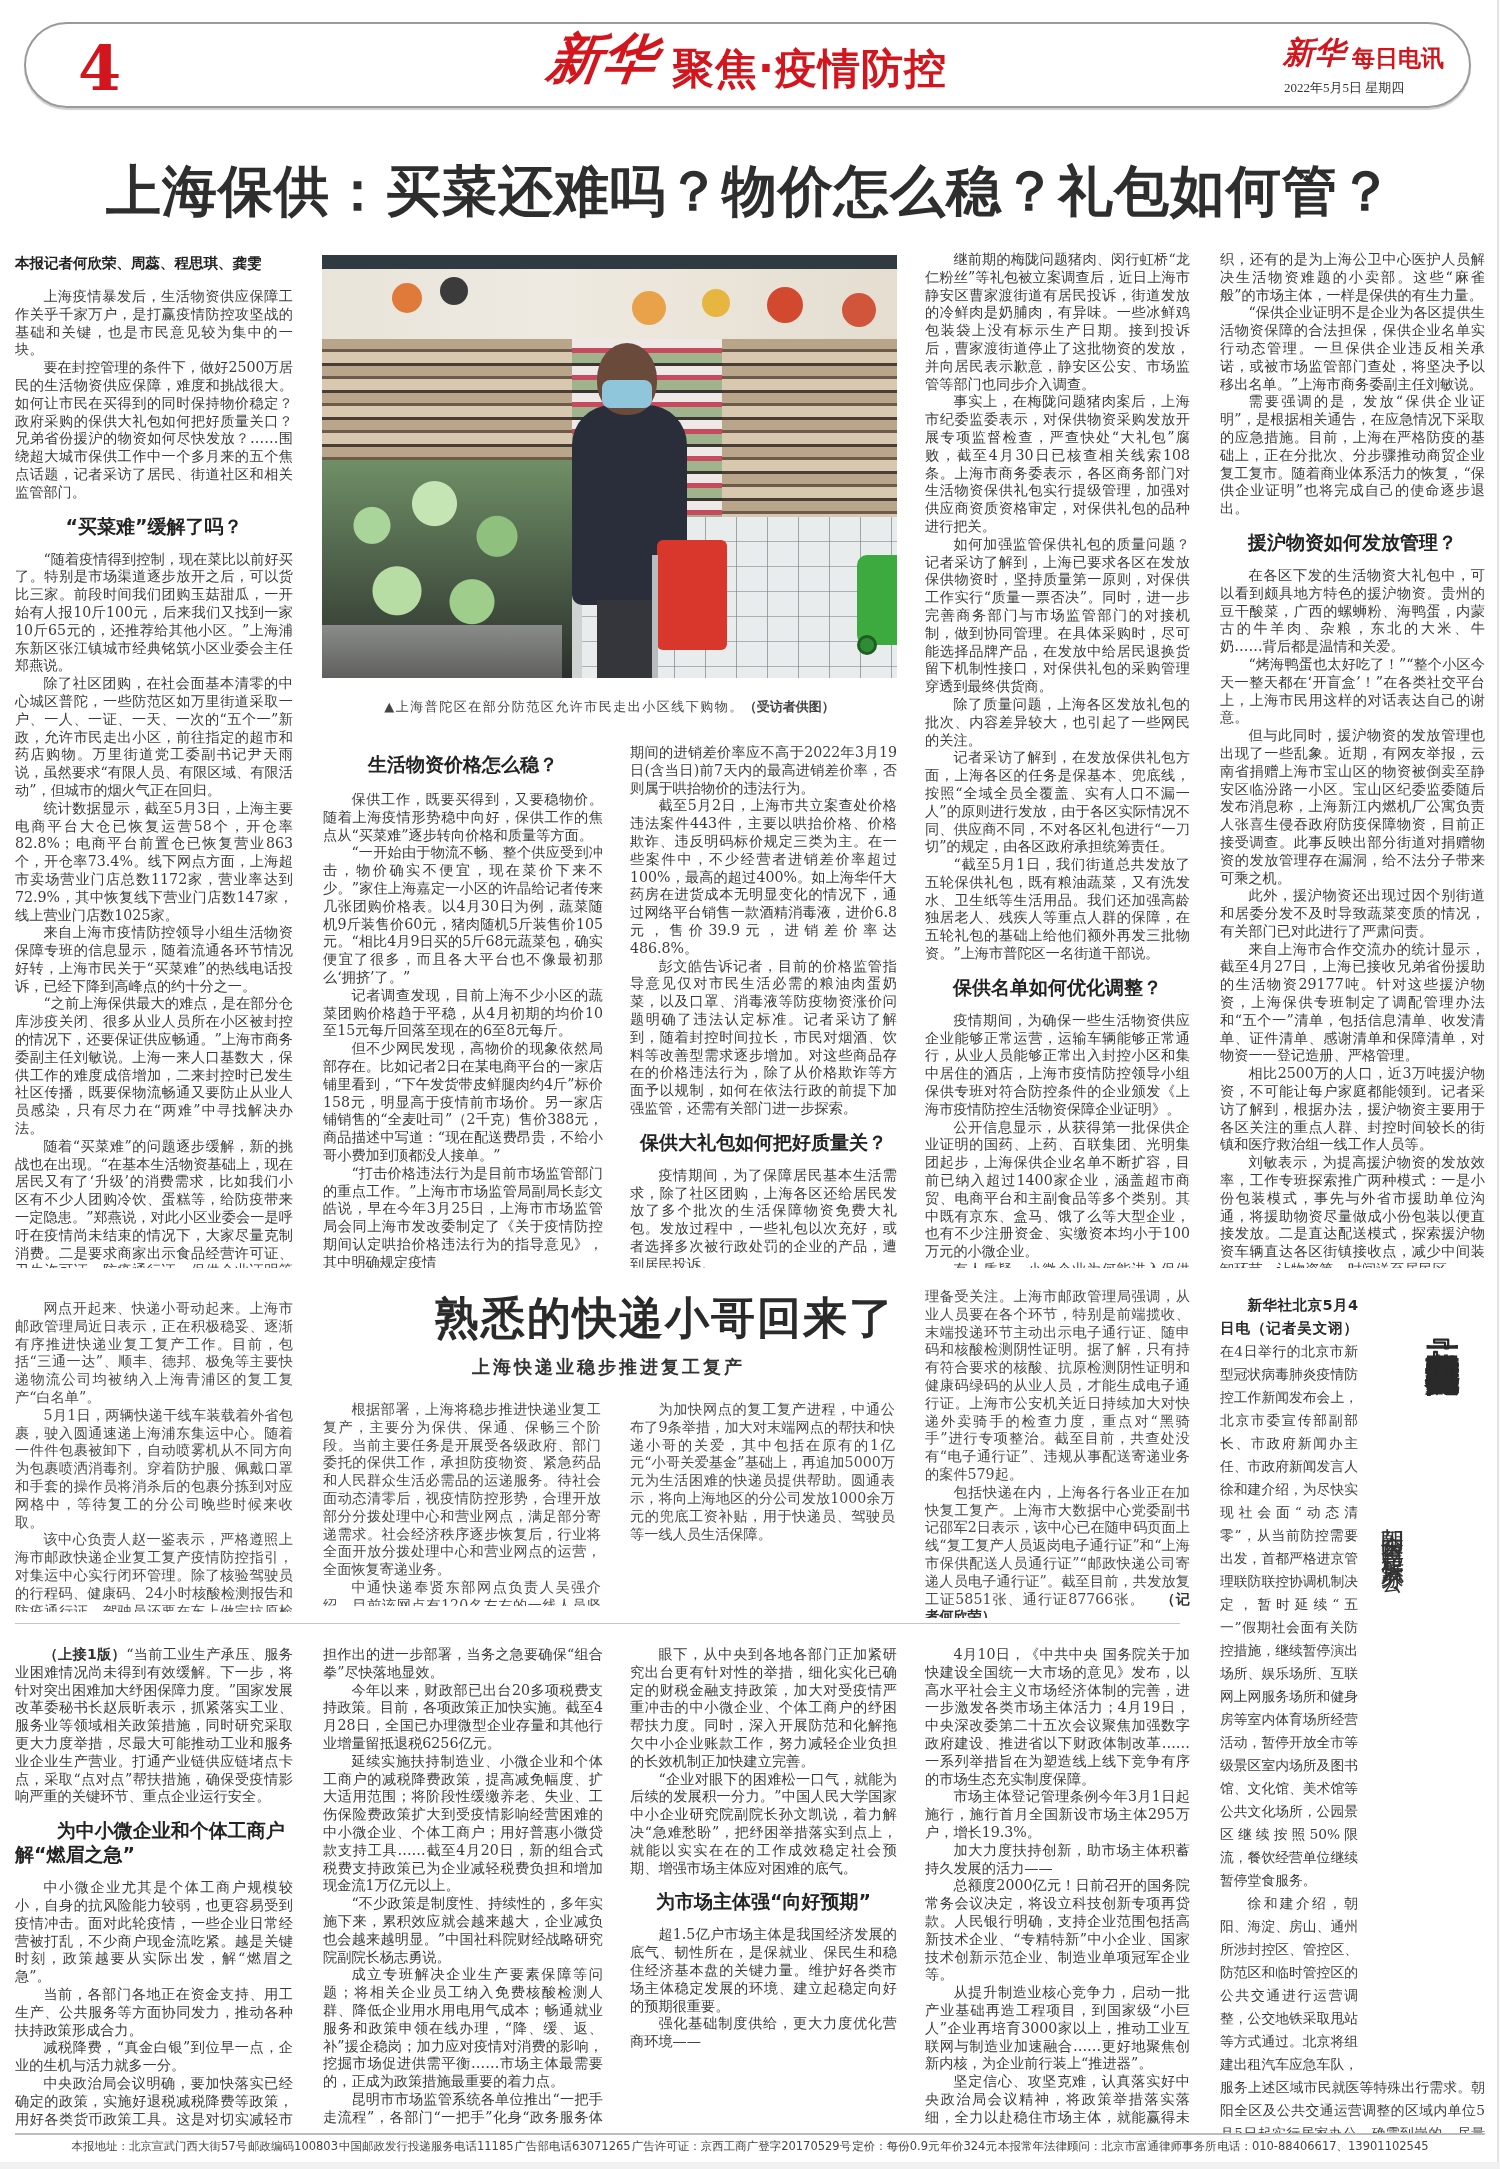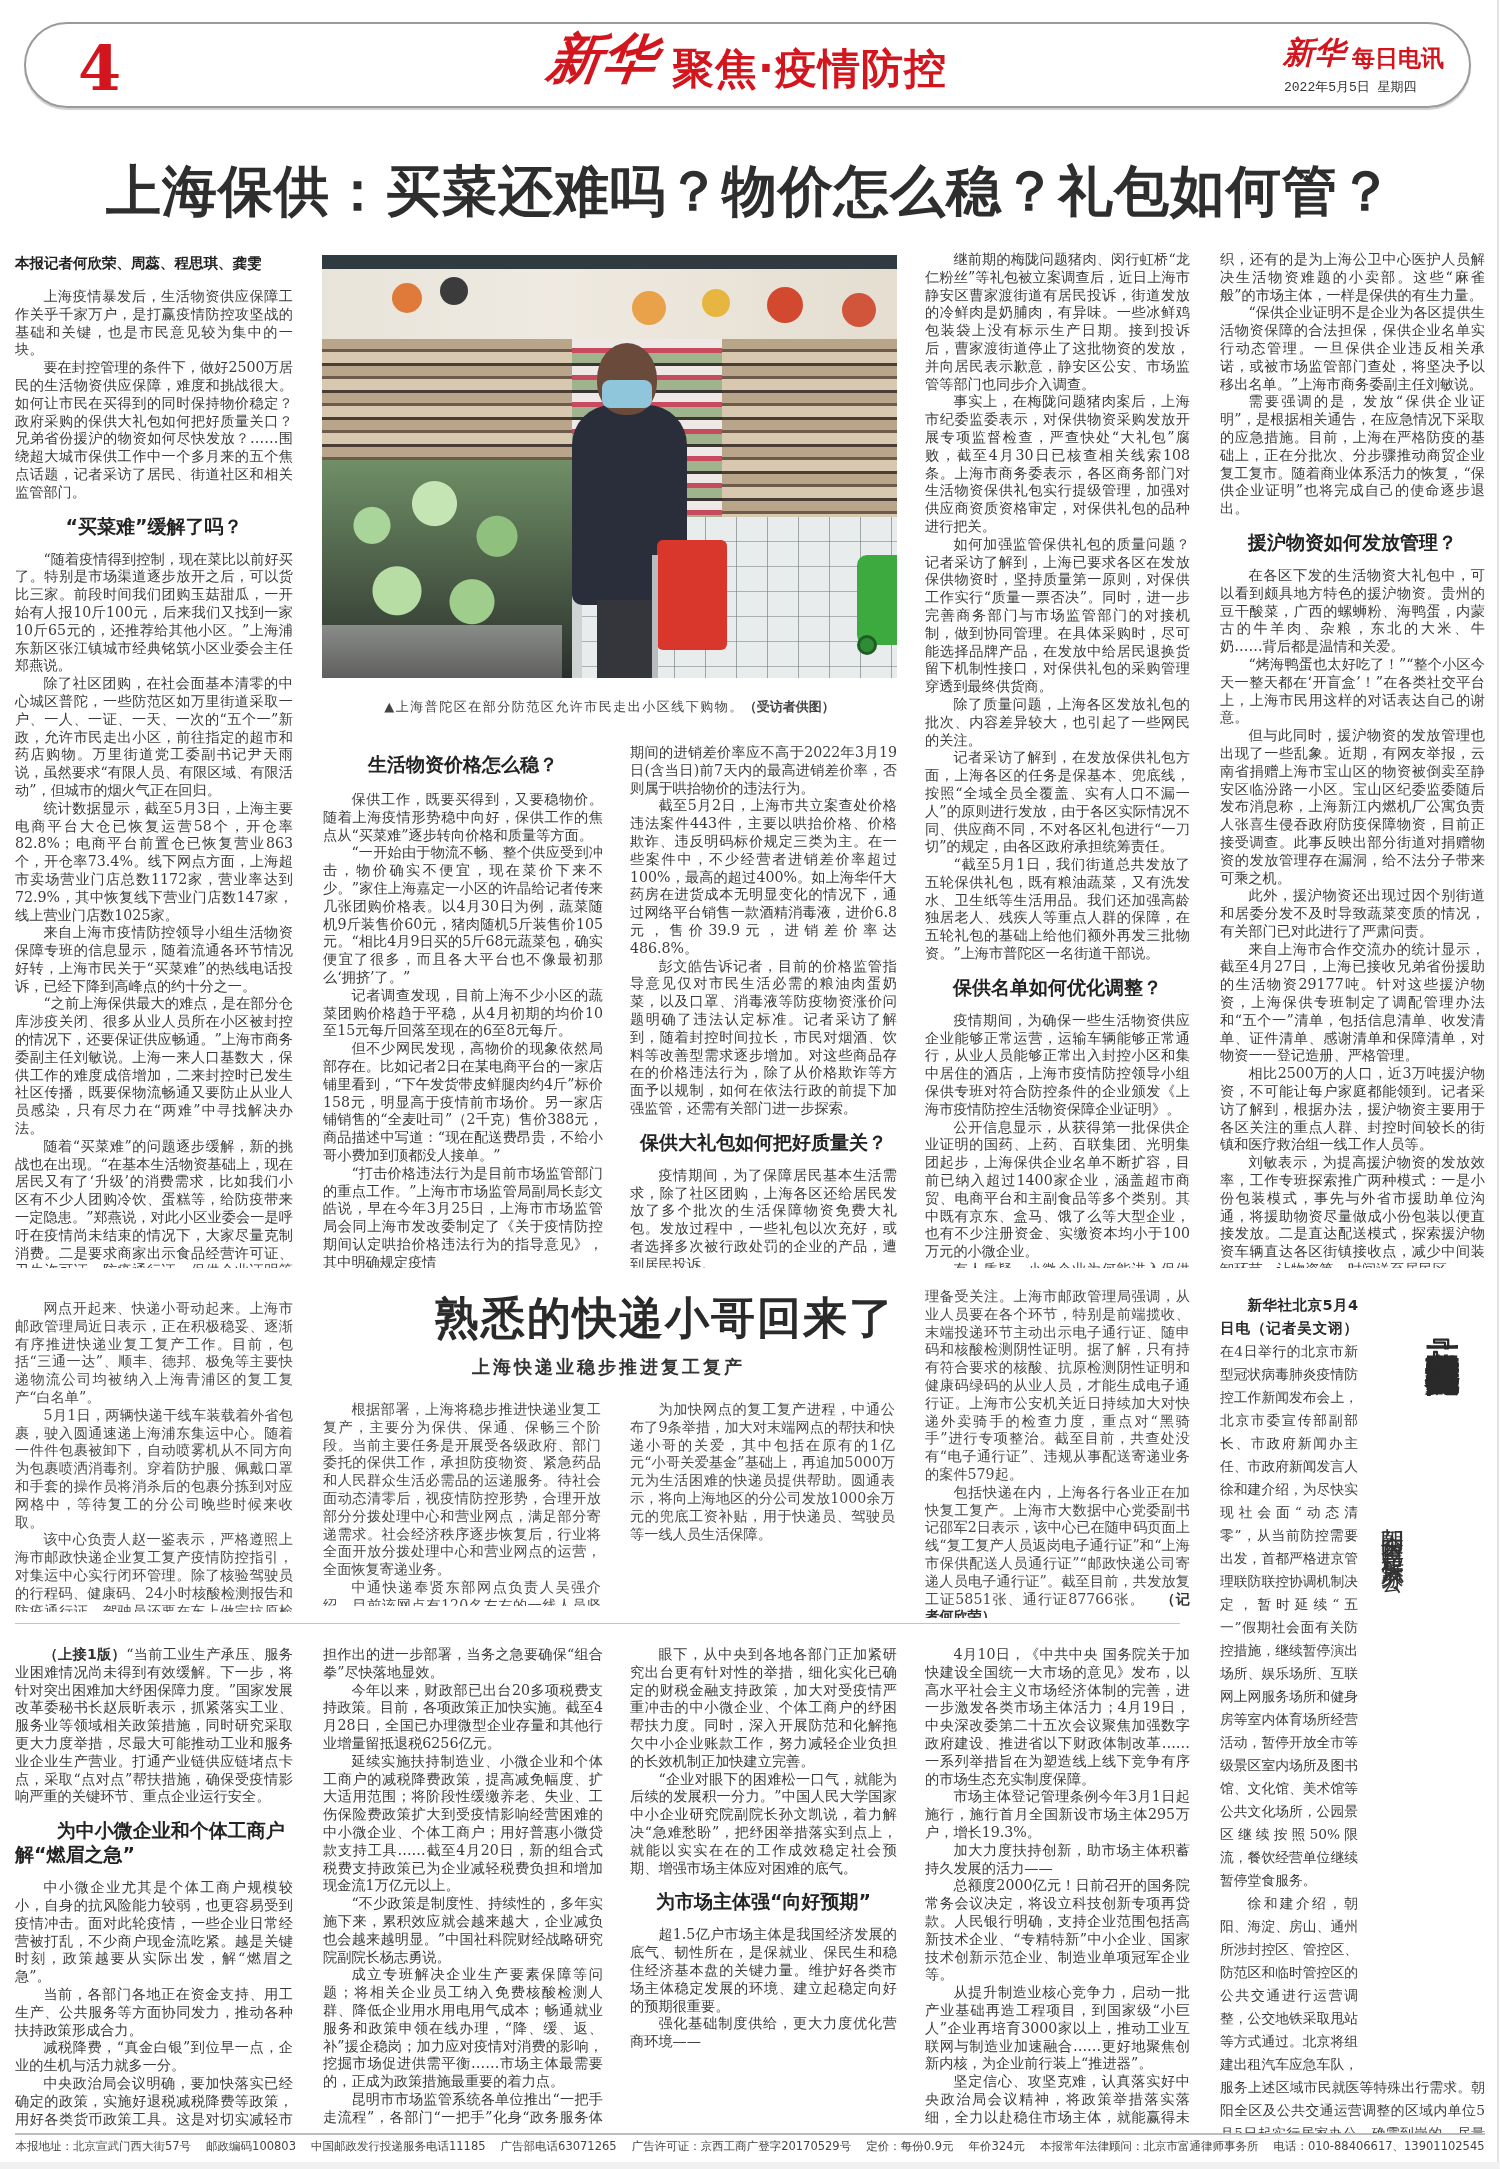--- a/index.html
+++ b/index.html
@@ -7,21 +7,21 @@
 body{position:relative;font-family:"DejaVu Serif",serif;color:#3a3a3a}
 .abs{position:absolute}
 
 
 .header-box{left:24px;top:22px;width:1447px;height:86px;border:2px solid #9a9a9a;border-radius:44px;box-shadow:0 2px 1px #cfcfcf}
 .page-num{left:78px;top:38px;font-size:62px;line-height:1;font-weight:bold;color:#d3161e;font-family:"DejaVu Serif",serif}
 .sec-logo{left:548px;top:26px;font-size:54px;line-height:1.2;font-weight:bold;font-style:italic;color:#d3161e;font-family:"DejaVu Serif",serif;transform:skewX(-8deg)}
 .sec-title{left:672px;top:46px;font-size:42px;line-height:1.1;font-weight:bold;color:#d3161e;font-family:"DejaVu Sans",sans-serif;letter-spacing:1px}
 .paper-logo{left:1283px;top:34px;font-size:31px;line-height:1.2;font-weight:bold;font-style:italic;color:#d3161e;font-family:"DejaVu Serif",serif}
 .paper-name{left:1352px;top:44px;font-size:23px;line-height:1.2;font-weight:bold;color:#d3161e;font-family:"DejaVu Serif",serif}
-.paper-date{left:1284px;top:80px;font-size:13px;line-height:1.2;color:#333;font-family:Liberation Mono, monospace}
+.paper-date{left:1284px;top:80px;font-size:13px;line-height:1.2;color:#333;font-family:Liberation Serif, serif}
 
 
 .headline{left:0;top:160px;width:1500px;text-align:center;font-size:55px;line-height:62px;font-weight:bold;color:#2e2e2e;font-family:"DejaVu Serif",serif;letter-spacing:1px}
 .byline{left:15px;top:253px;font-size:14.5px;line-height:20px;font-weight:bold;color:#222;font-family:"DejaVu Sans",sans-serif}
 
 
 .col{position:absolute;overflow:hidden;font-size:14.2px;line-height:17.8px;text-align:justify;color:#3c3c3c}
 .col p{text-indent:2em}
 .col p.cont{text-indent:0}
 .col h3{font-family:"DejaVu Sans",sans-serif;font-weight:bold;font-size:19px;line-height:24px;text-align:center;color:#232323;margin:12px 0 13px}
@@ -67,21 +67,21 @@
 .bj .dateline{font-family:"DejaVu Sans",sans-serif;font-weight:bold;color:#2a2a2a;font-size:14.5px}
 .bj-title{left:1424px;top:1326px;writing-mode:vertical-rl;font-size:34px;line-height:38px;font-weight:bold;color:#2a2a2a;font-family:"DejaVu Serif",serif;letter-spacing:0.4px}
 .bj-sub{left:1380px;top:1510px;writing-mode:vertical-rl;font-size:23px;line-height:26px;color:#333;font-family:"DejaVu Sans",sans-serif;letter-spacing:3.5px}
 .right-rule{left:1497px;top:0;width:2px;height:2169px;background:#e2e2e2}
 
 
 .prefix{font-family:"DejaVu Sans",sans-serif;font-weight:bold;color:#333}
 
 
 .footer-rule{left:15px;top:2133px;width:1470px;height:2px;background:#bdbdbd}
-.footer{left:15px;top:2138px;width:1470px;display:flex;justify-content:center;gap:15px;font-size:11.5px;line-height:16px;color:#444;white-space:nowrap;font-family:"DejaVu Sans",sans-serif}
+.footer{left:15px;top:2138px;width:1470px;display:flex;justify-content:center;gap:1px;font-size:11.5px;line-height:16px;color:#444;white-space:nowrap;font-family:"DejaVu Sans",sans-serif}
 .bottom-edge{left:0;top:2162px;width:1500px;height:7px;background:#f1f1f1}
 </style>
 </head>
 <body>
 
 <div class="abs header-box"></div>
 <div class="abs page-num">4</div>
 <div class="abs sec-logo">新华</div>
 <div class="abs sec-title">聚焦·疫情防控</div>
 <div class="abs paper-logo">新华</div>

